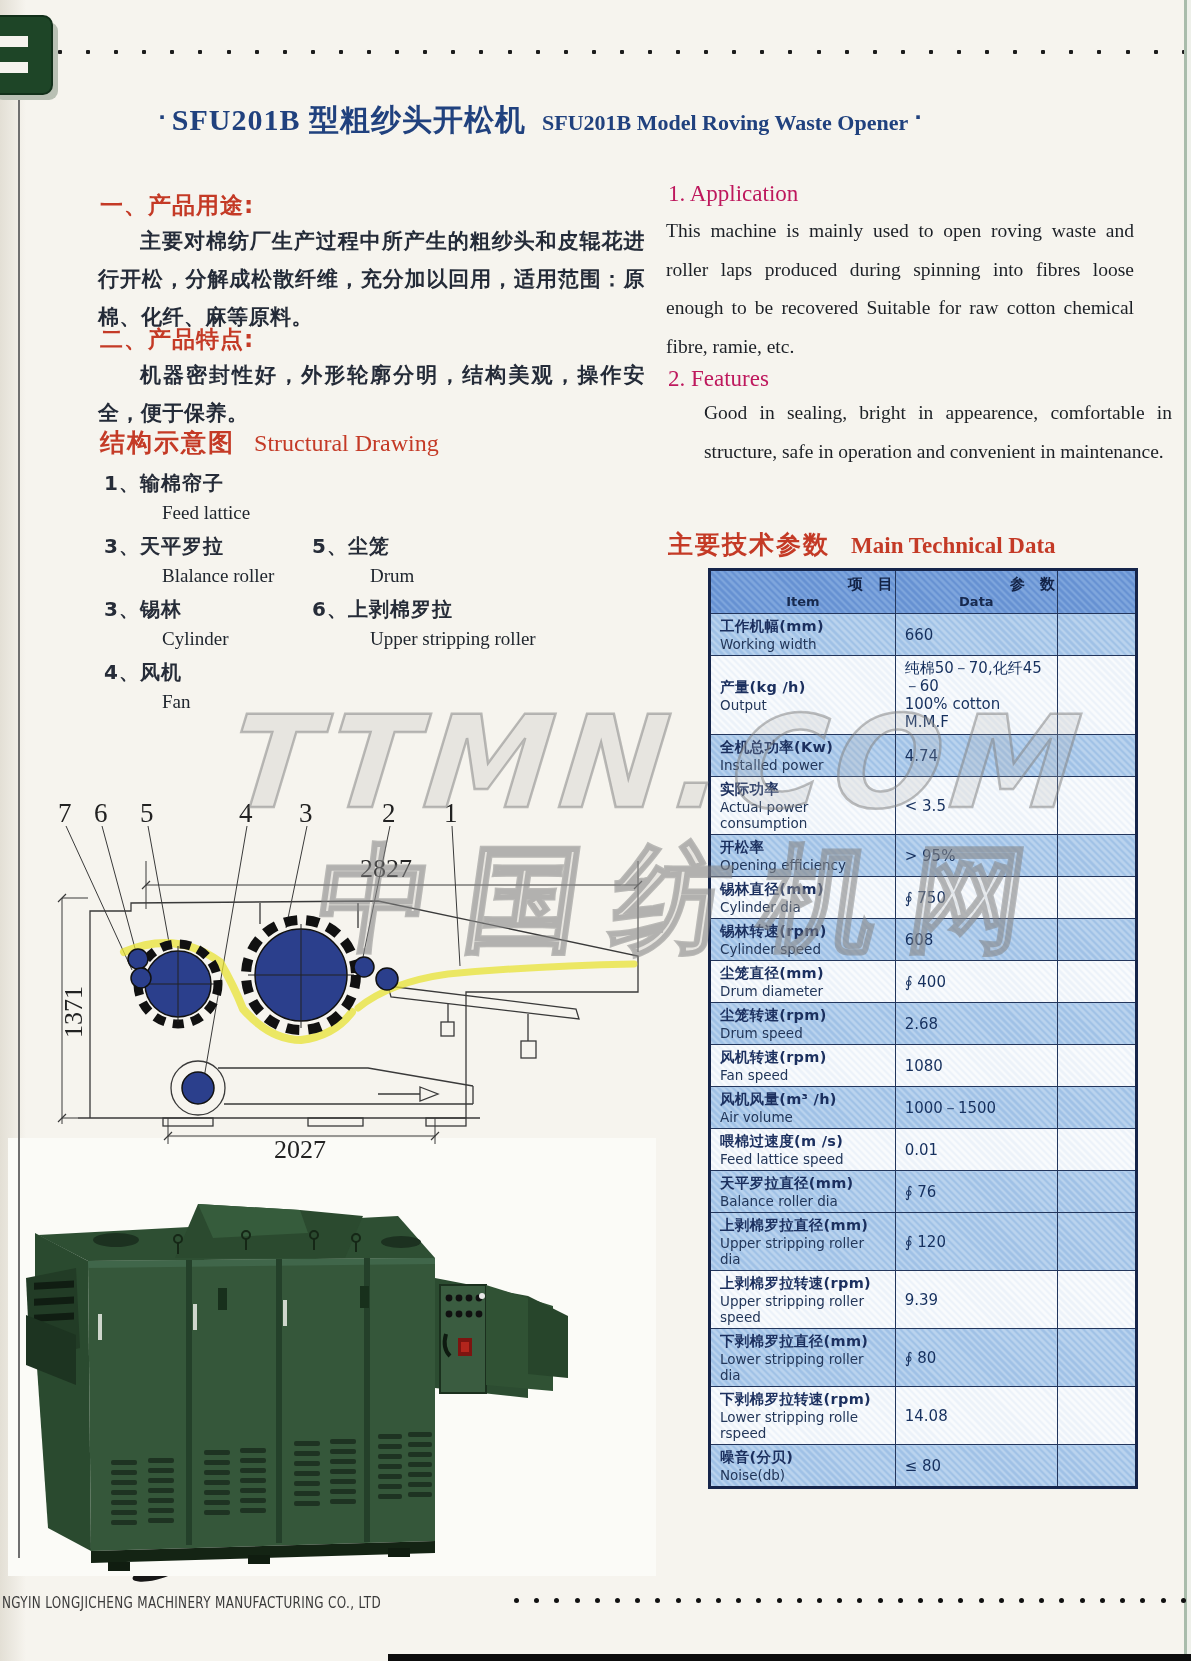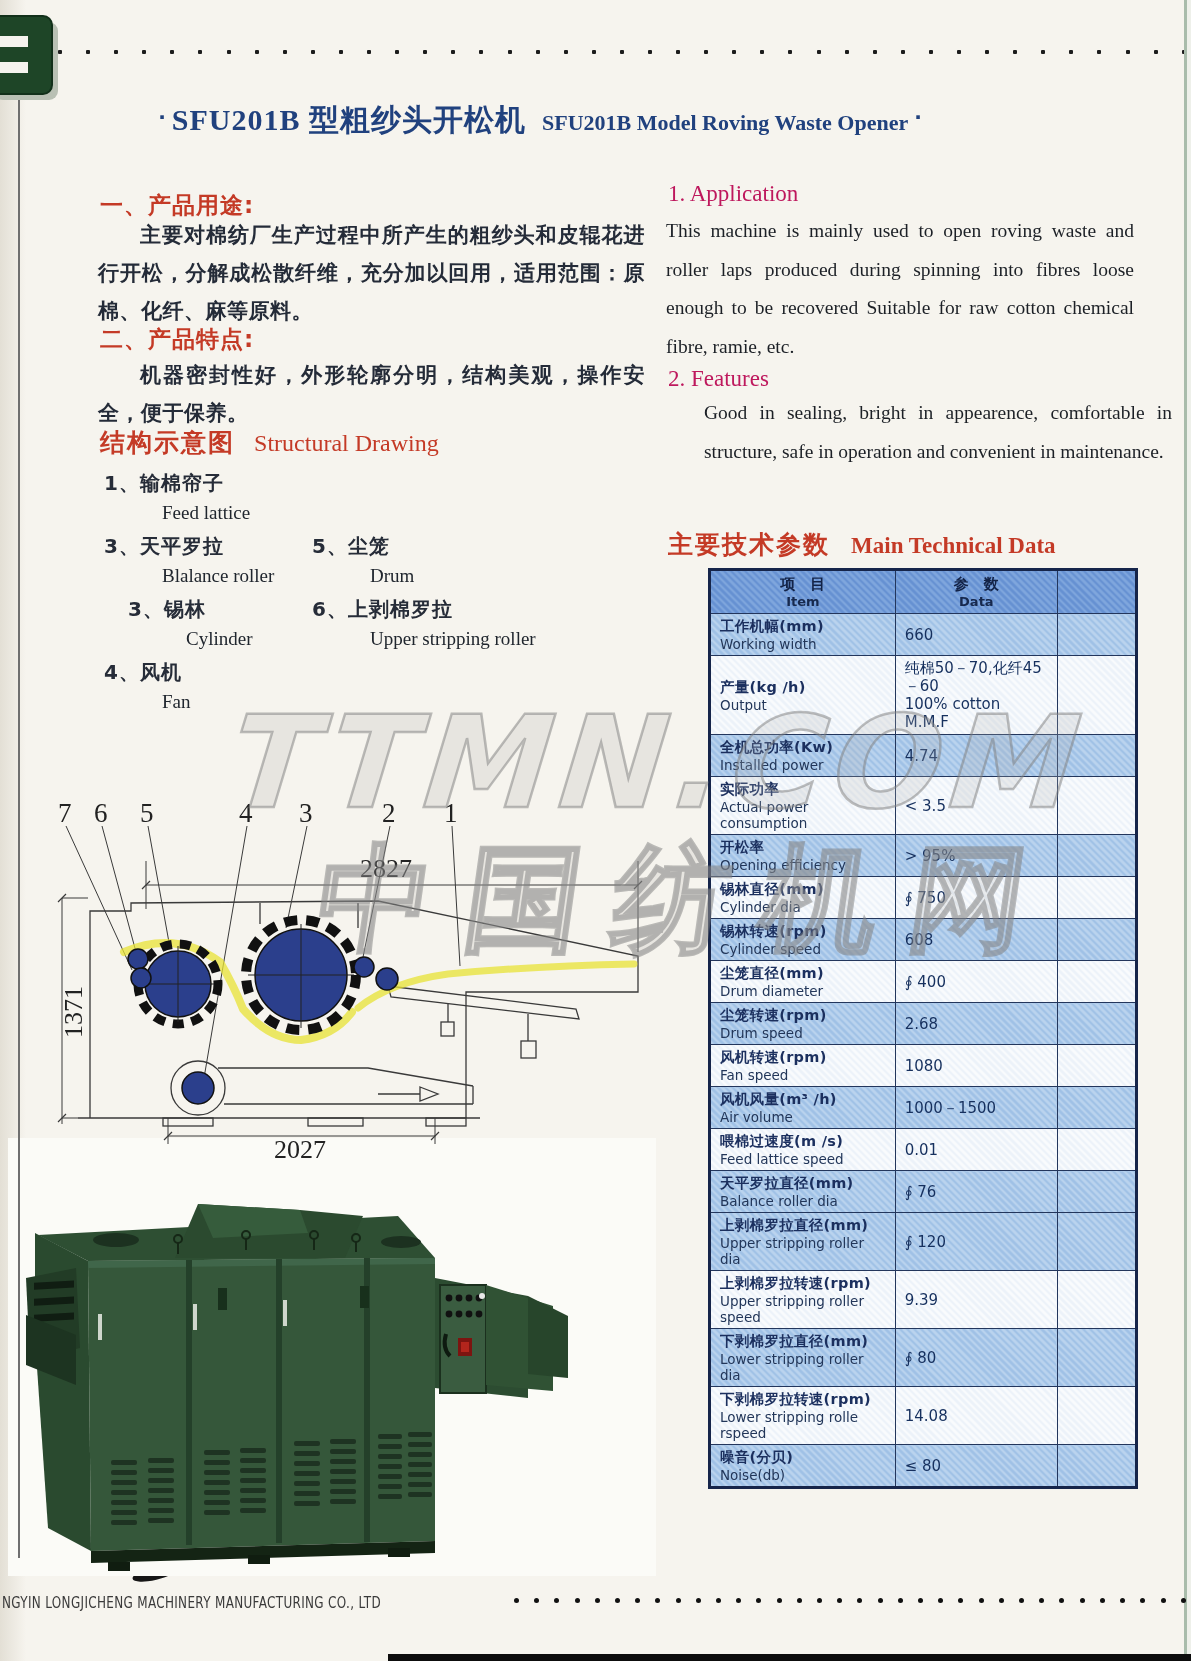--- a/index.html
+++ b/index.html
@@ -36,21 +36,21 @@
            color:#1c2026;line-height:38.5px;text-align:justify;}
   .tech-head{position:absolute;left:668px;top:528px;white-space:nowrap;}
   .tech-head .zh{color:#c43a26;font-weight:bold;font-size:25px;letter-spacing:2px;}
   .tech-head .en{color:#c43a26;font-family:"Liberation Serif",serif;font-weight:bold;font-size:23px;margin-left:16px;}
   
   .tech-table{position:absolute;left:708px;top:568px;width:430px;border-collapse:collapse;
               border:3px solid #16254a;z-index:10;}
   .tech-table td{border:1px solid #23365c;padding:3px 9px;vertical-align:middle;}
   .tech-table .head td{text-align:center;padding:4px 2px;
       background:repeating-linear-gradient(45deg,#7fa6dd 0 2.5px,#6691d2 2.5px 5px);}
-  .tech-table .head .hz{font-size:15px;font-weight:bold;color:#132347;}
+  .tech-table .head .hz{font-size:15px;font-weight:bold;color:#132347;text-align:right;}
   .tech-table .head .he{font-size:13px;color:#17294e;font-weight:bold;}
   .row-hatch td{background:repeating-linear-gradient(45deg,#bad3ee 0 2.5px,#a0c1e6 2.5px 5px);}
   .row-plain td{background:repeating-linear-gradient(45deg,#f9fbfd 0 2.5px,#ecf2f9 2.5px 5px);}
   .c-item .zh{font-size:14.5px;font-weight:bold;color:#1b2f5e;letter-spacing:0.3px;}
   .c-item .en{font-size:13.5px;color:#223659;}
   .c-val{font-size:15px;color:#16305e;}
   .c-val div{line-height:18px;}
   
   .drawing{position:absolute;left:28px;top:746px;z-index:2;}
   .photo{position:absolute;left:8px;top:1138px;z-index:1;}
@@ -128,38 +128,38 @@
     </div>
   <div class="left-rule"></div>
   <div class="right-edge"></div>
   <div class="right-pad"></div>
 
   <div class="title">
     <span class="bullet">·</span><span class="zh">SFU201B 型粗纱头开松机</span><span class="en">SFU201B Model Roving Waste Opener</span><span class="bullet">·</span>
   </div>
 
   <div class="h-red-zh" style="left:100px;top:190px;">一、产品用途:</div>
-  <div class="zh-para" style="top:216px;">主要对棉纺厂生产过程中所产生的粗纱头和皮辊花进行开松，分解成松散纤维，充分加以回用，适用范围：原棉、化纤、麻等原料。</div>
+  <div class="zh-para" style="top:222px;">主要对棉纺厂生产过程中所产生的粗纱头和皮辊花进行开松，分解成松散纤维，充分加以回用，适用范围：原棉、化纤、麻等原料。</div>
   <div class="h-red-zh" style="left:100px;top:324px;">二、产品特点:</div>
   <div class="zh-para" style="top:356px;">机器密封性好，外形轮廓分明，结构美观，操作安全，便于保养。</div>
 
   <div class="draw-head">
     <span class="zh">结构示意图</span>
     <span class="en">Structural Drawing</span>
   </div>
   <div class="parts">
       <div class="part" style="grid-area: 1 / 1;">
         <div class="p-zh">1、输棉帘子</div>
         <div class="p-en">Feed lattice</div>
       </div>
       <div class="part" style="grid-area: 2 / 1;">
         <div class="p-zh">3、天平罗拉</div>
         <div class="p-en">Blalance roller</div>
       </div>
-      <div class="part" style="grid-area: 3 / 1; margin-left: 24px;">
+      <div class="part" style="grid-area: 3 / 1;">
         <div class="p-zh">3、锡林</div>
         <div class="p-en">Cylinder</div>
       </div>
       <div class="part" style="grid-area: 4 / 1;">
         <div class="p-zh">4、风机</div>
         <div class="p-en">Fan</div>
       </div>
       <div class="part" style="grid-area: 2 / 2;">
         <div class="p-zh">5、尘笼</div>
         <div class="p-en">Drum</div>

